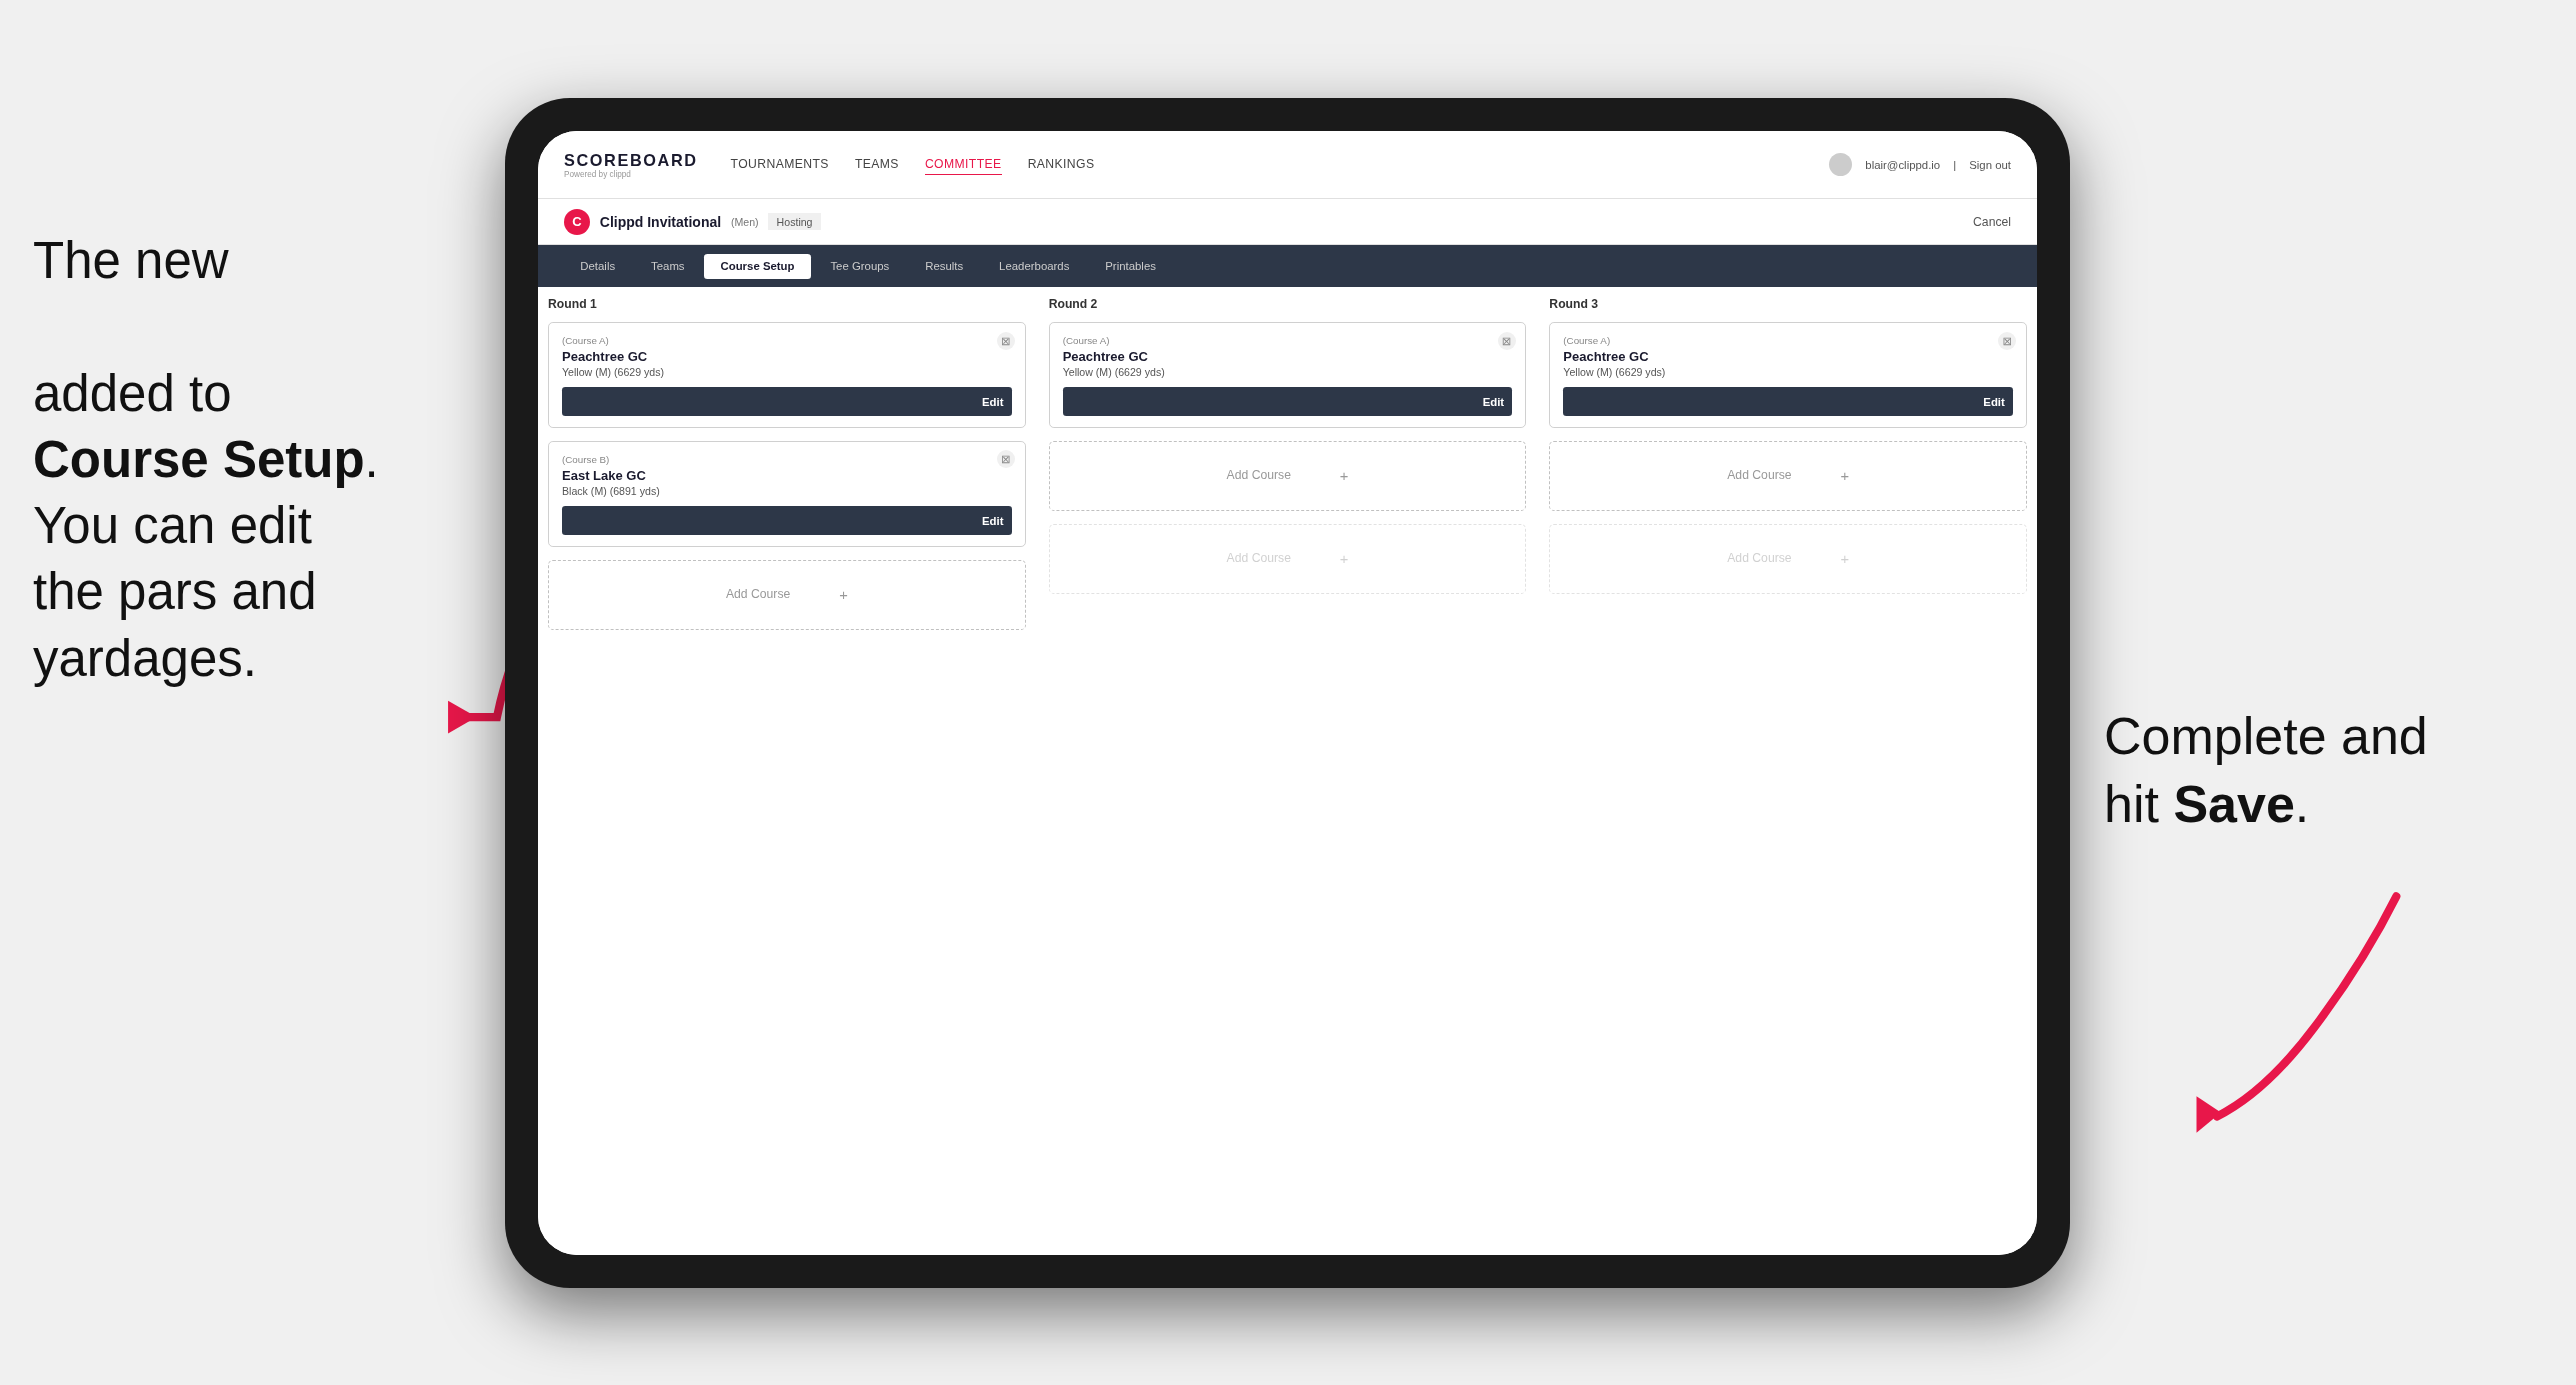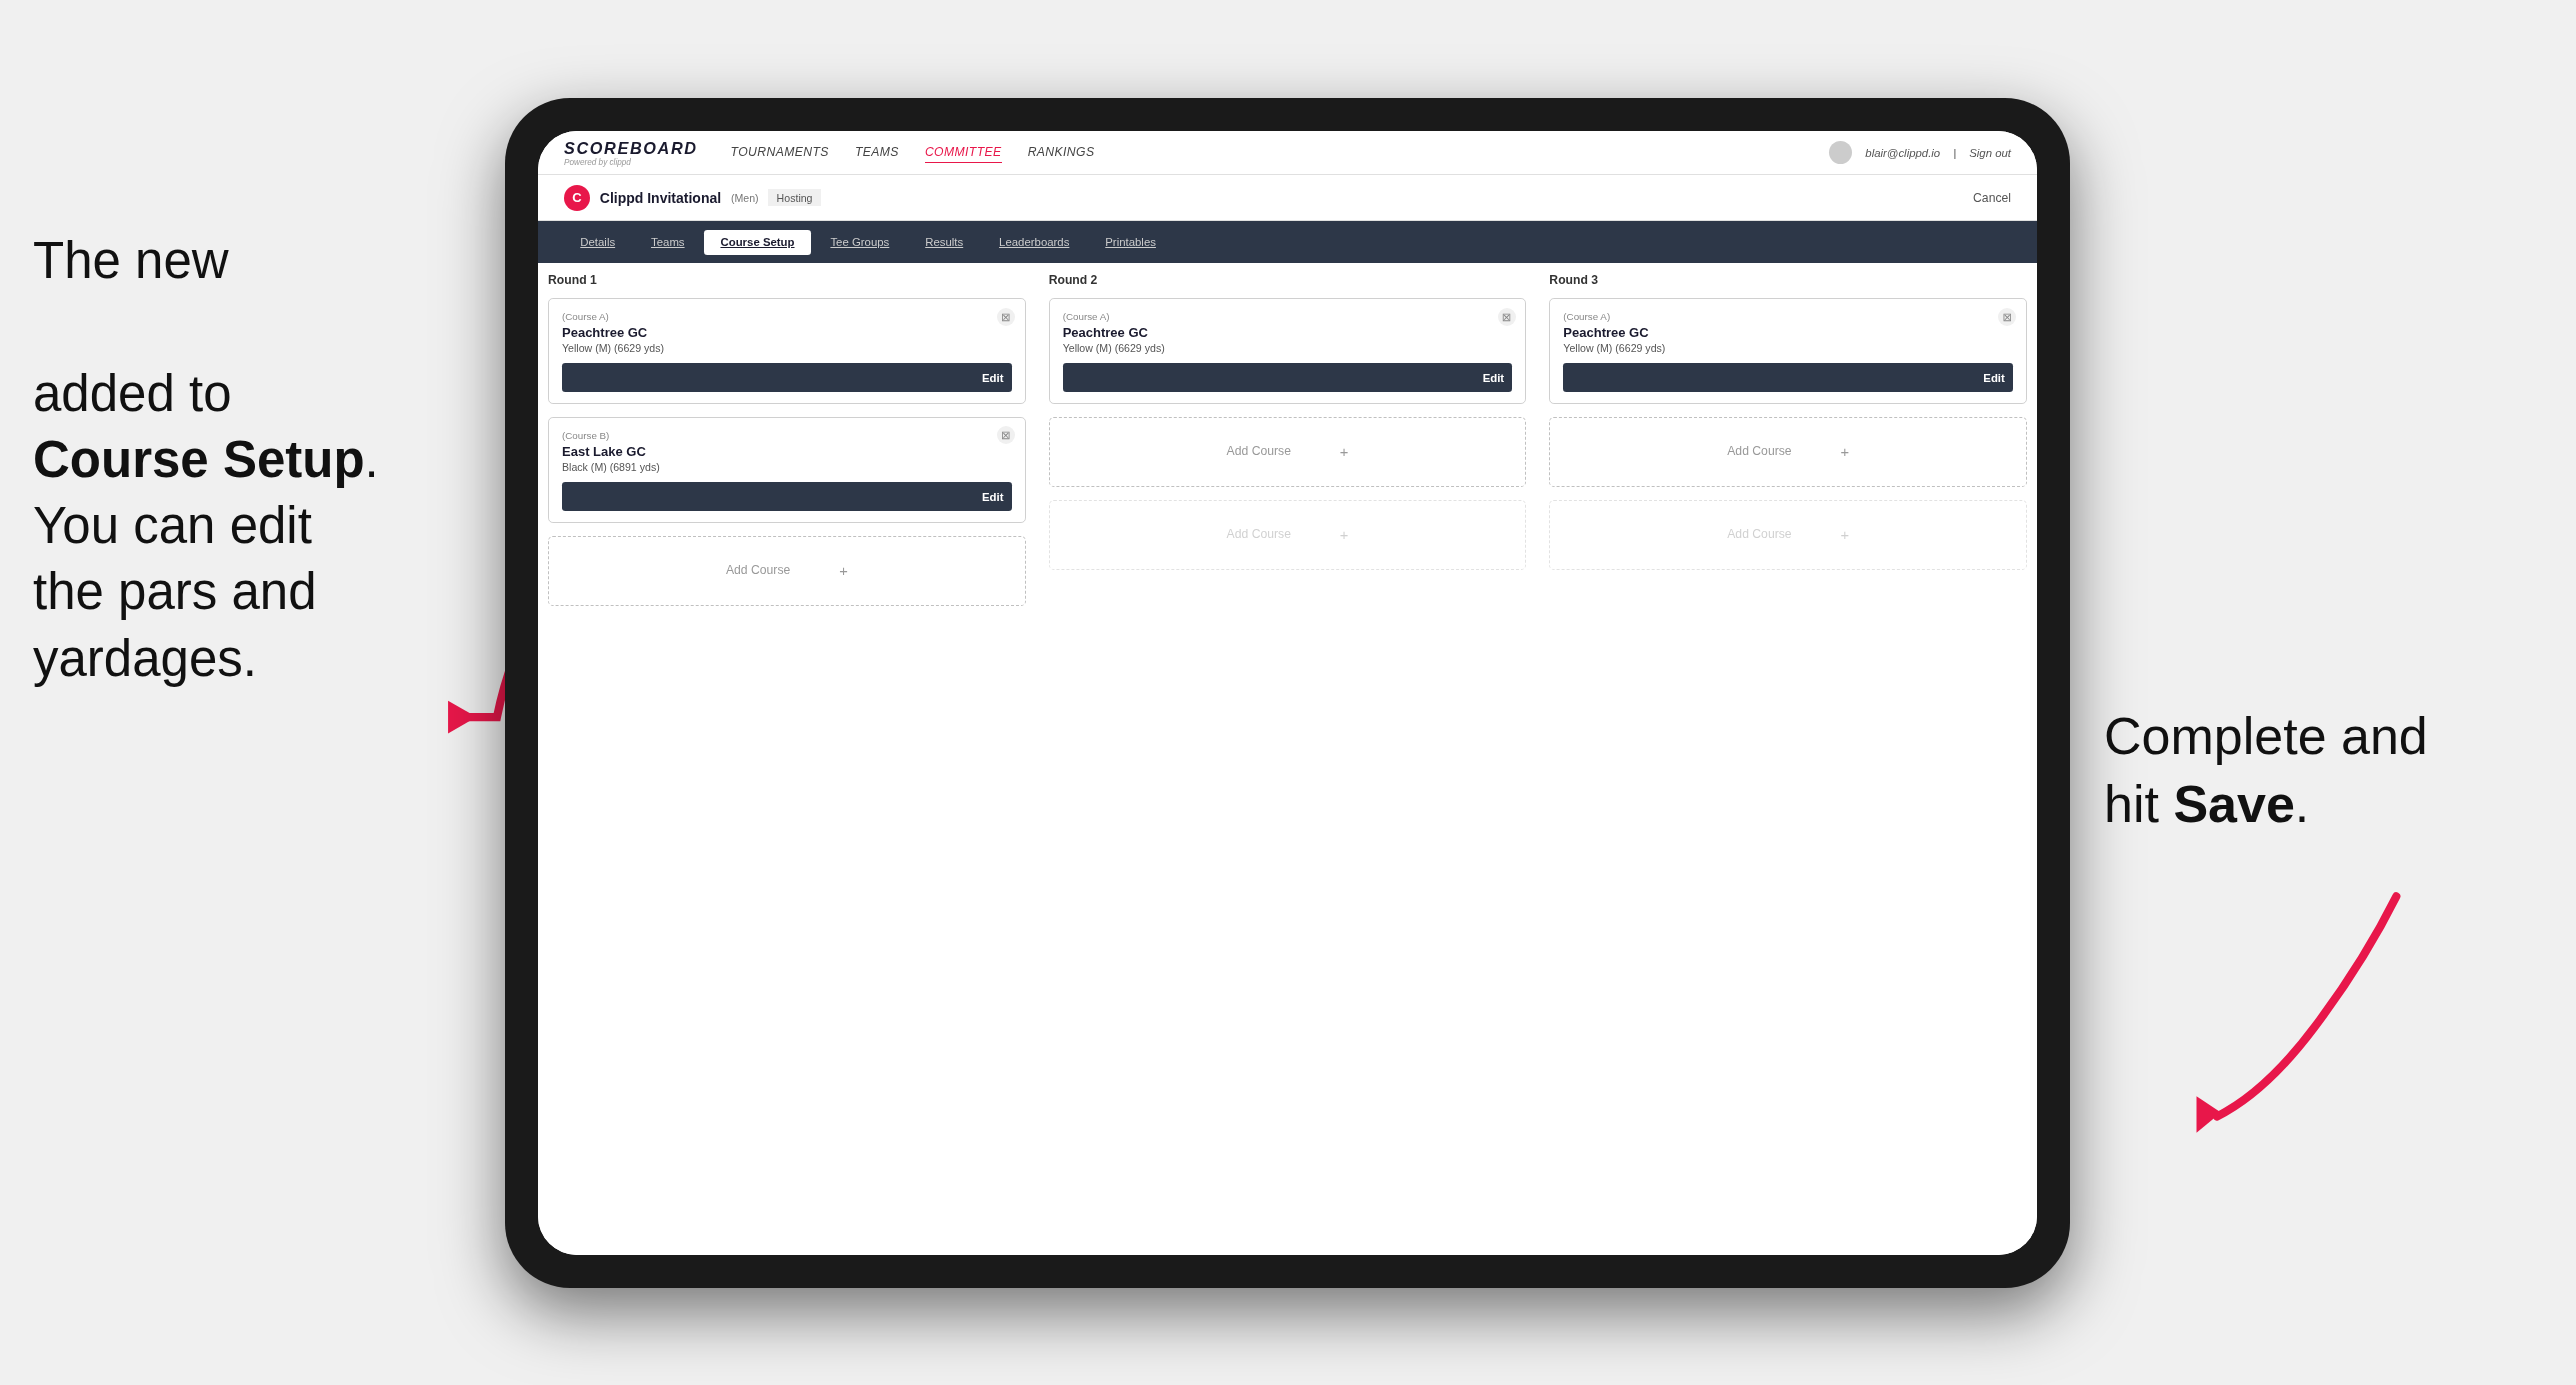--- a/index.html
+++ b/index.html
@@ -61,23 +61,22 @@
       flex-direction: column;
     }
 
     
     .top-nav {
       background: #fff;
       border-bottom: 0.8px solid #e0e0e0;
       padding: 0 26px;
       display: flex;
       align-items: center;
-      height: 44px;
+      height: 68px;
       flex-shrink: 0;
-      font-style: italic;
     }
 
     .logo-area {
       display: flex;
       flex-direction: column;
       margin-right: 33px;
     }
 
     .logo-scoreboard {
       font-size: 16.3px;
@@ -194,21 +193,20 @@
       gap: 3.3px;
       flex-shrink: 0;
     }
 
     .tab-item {
       padding: 6.5px 16.3px;
       font-size: 11.4px;
       color: #ccc;
       cursor: pointer;
       border-radius: 3.3px;
-      text-decoration: underline;
     }
 
     .tab-item.active {
       background: #fff;
       color: #1a1a2e;
       font-weight: 600;
     }
 
     
     .main-content {

